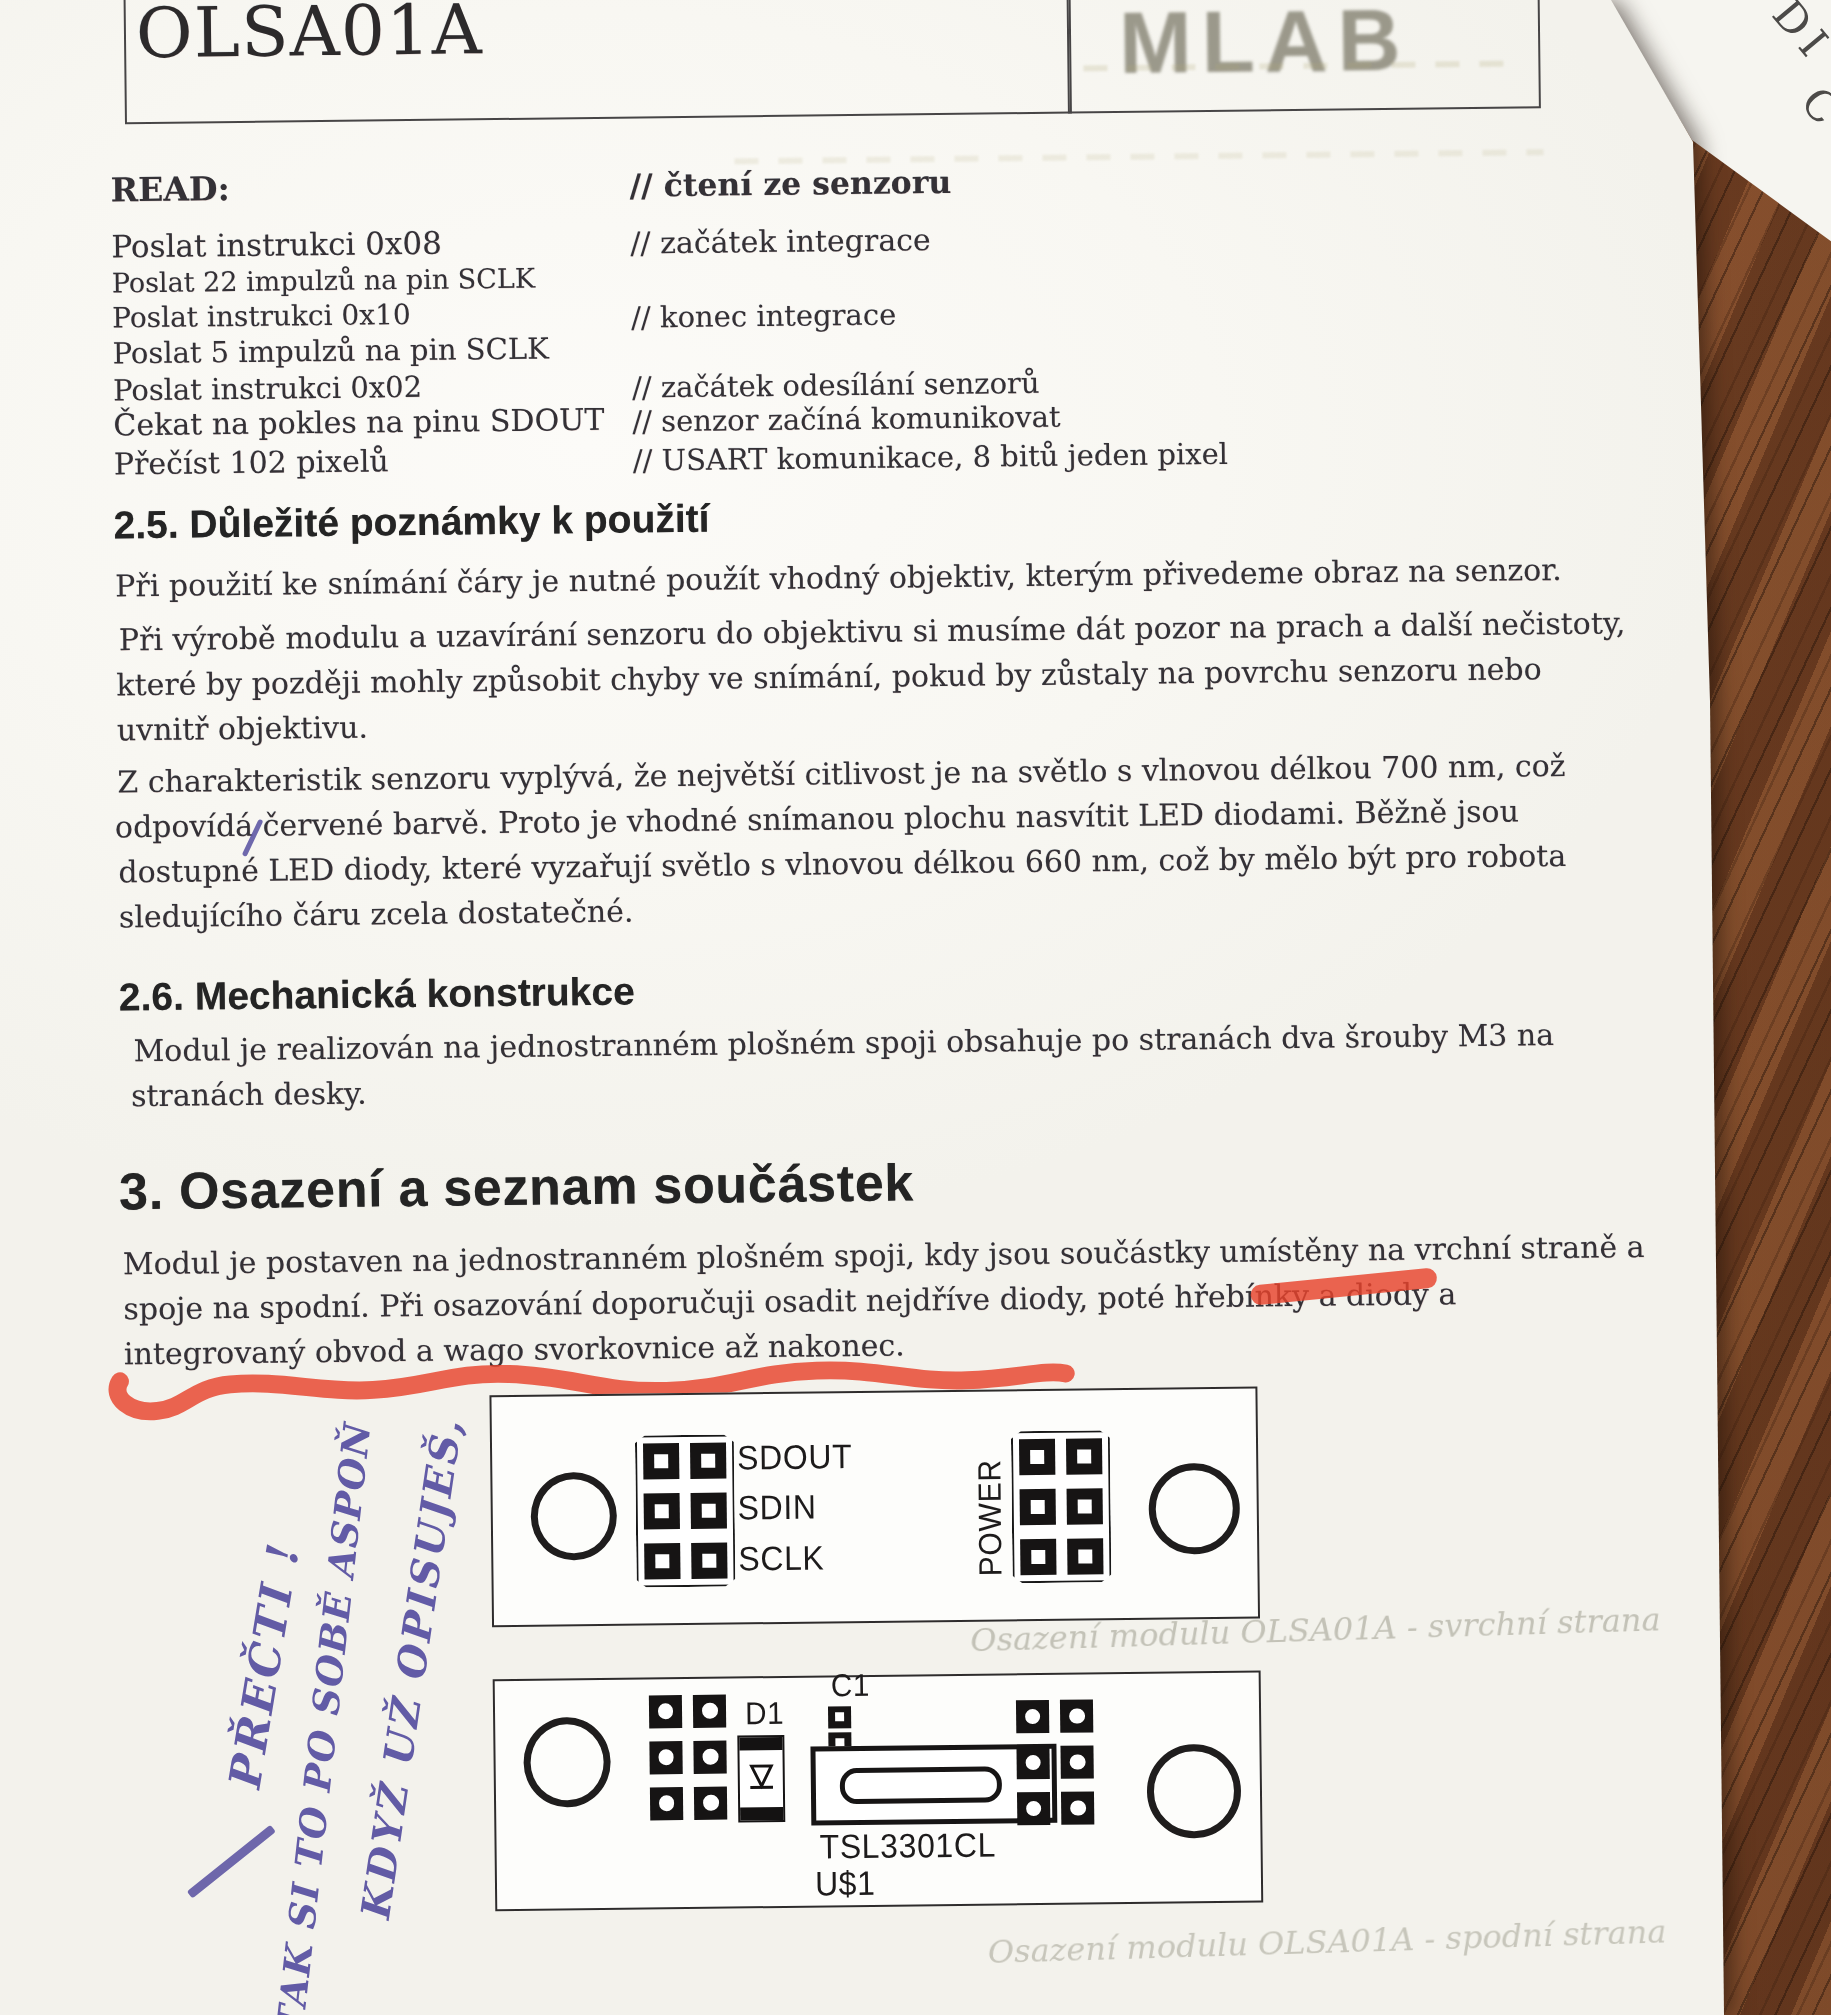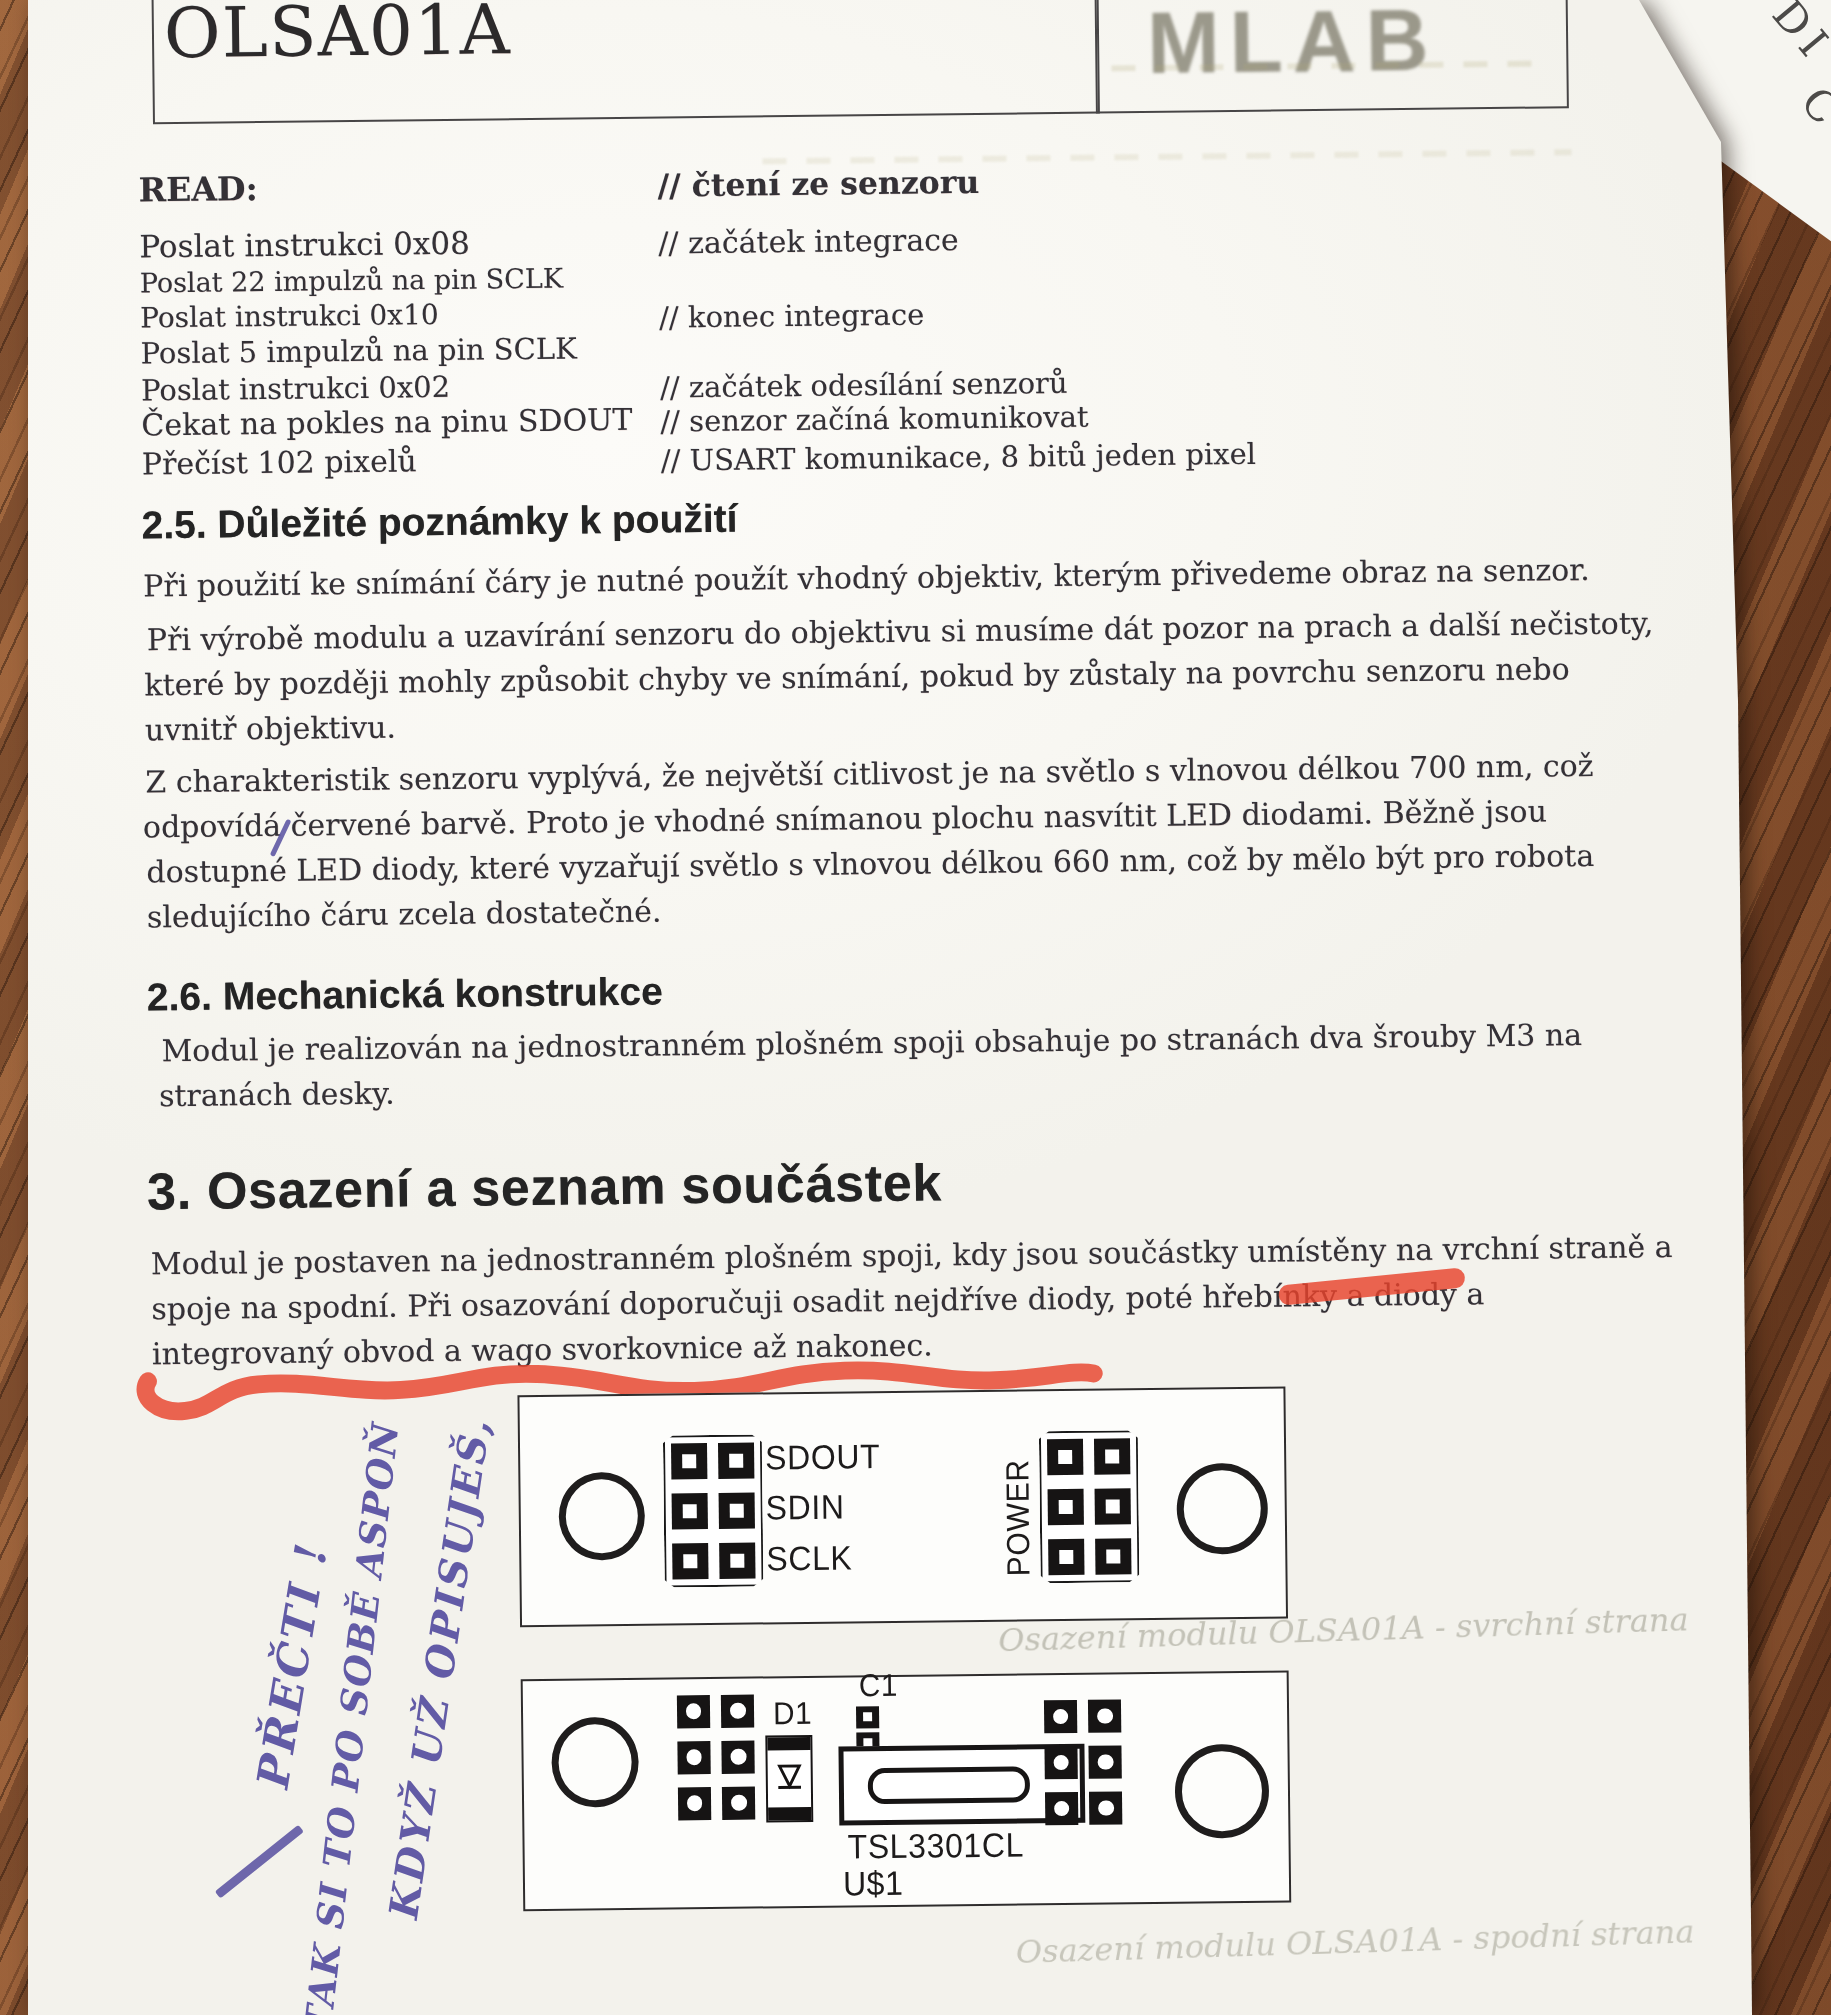--- a/index.html
+++ b/index.html
@@ -20,21 +20,20 @@
     background:linear-gradient(160deg,#f6f5f0 55%,#e6e4da);
     clip-path:polygon(1609px 0px, 1832px 0px, 1832px 242px, 1692px 140px);
   }
   .corner-letter{position:absolute;font-family:"DejaVu Serif",serif;color:#4c4a48;font-size:42px;letter-spacing:7.2px;transform:rotate(50deg);}
 
   #paper-wrap{position:absolute;inset:0;filter:drop-shadow(7.2px 1.4px 11.4px rgba(24,12,6,.55));}
   #paper{
     position:absolute;inset:0;
     background:radial-gradient(1145px 787px at 32% 22%,#fcfbf8 0%,#f8f7f2 55%,#f3f2ec 100%);
     clip-path:polygon(0 0, 1611px 0, 1693px 142px, 1710px 701px, 1724px 2015px, 0 2015px);
-    margin-left:28px;
   }
   #content{position:absolute;inset:0;transform:rotate(-0.65deg);transform-origin:859px 1002px;}
 
   .abs{position:absolute;white-space:nowrap;}
   .serif{font-family:"DejaVu Serif",serif;color:#343136;
          text-shadow:0.4px 0.4px 0 rgba(130,45,45,.18), -0.4px -0.4px 0 rgba(45,95,130,.18);}
   .bold{font-weight:bold;}
   .hsans{font-family:"Liberation Sans","DejaVu Sans",sans-serif;font-weight:bold;color:#242424;
          text-shadow:0 0 0.7px rgba(0,0,0,.45);}
   .ghost{color:rgba(186,180,150,.40);filter:blur(1.8px);}

